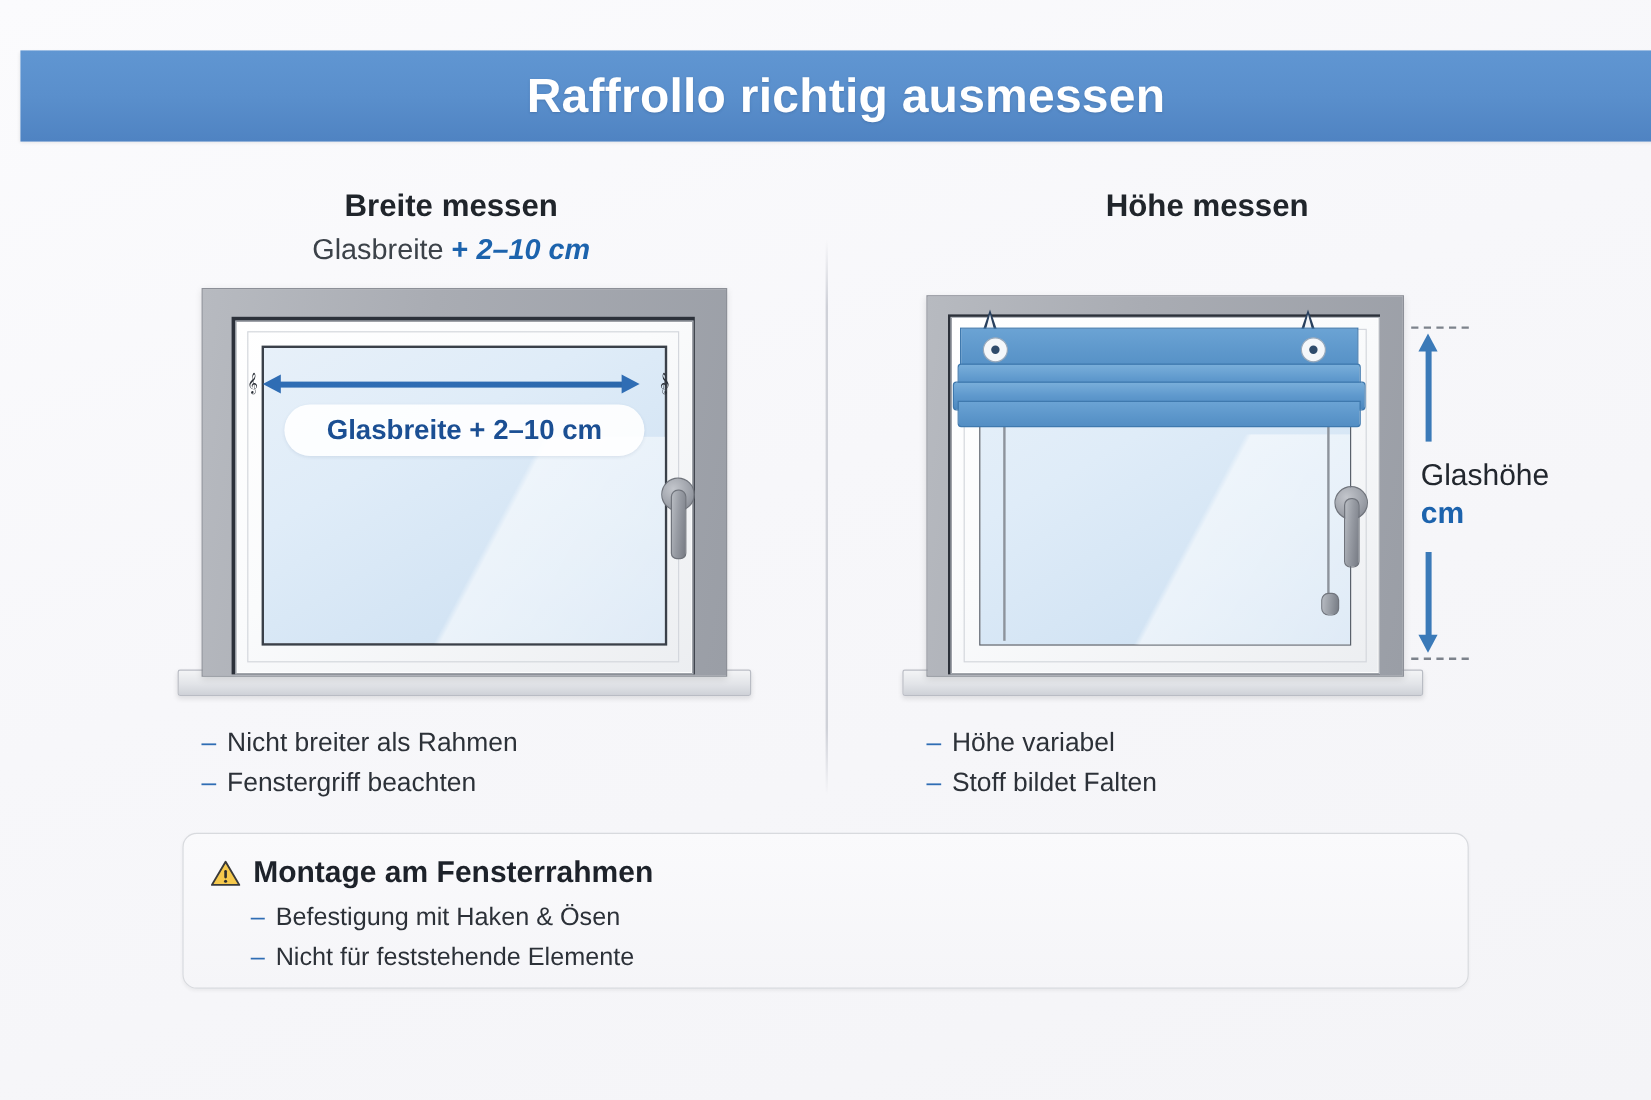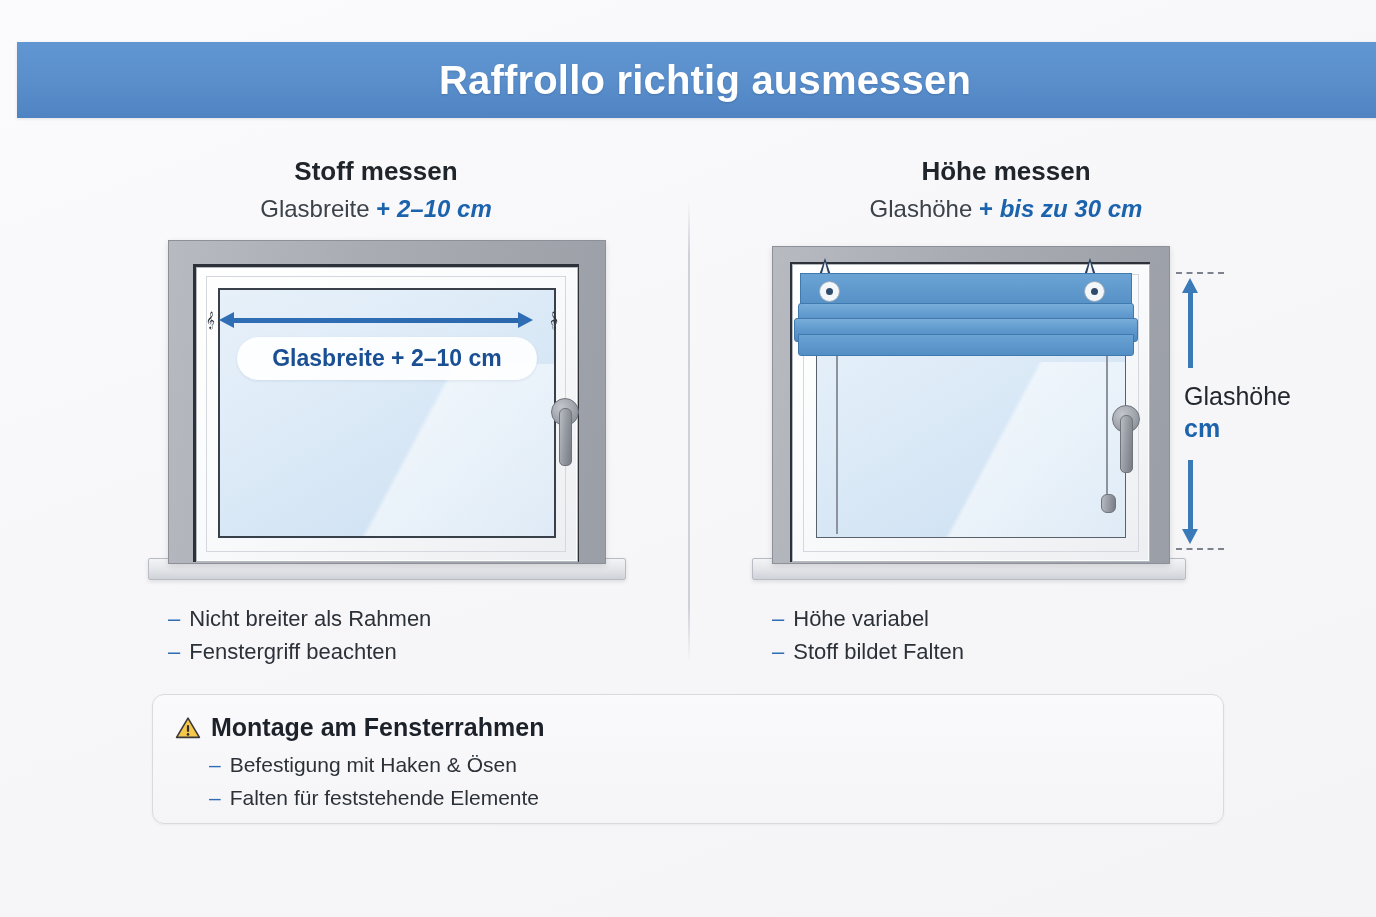--- a/index.html
+++ b/index.html
@@ -363,27 +363,26 @@
 </head>
 <body>
 
 <div id="page">
 
   <div id="banner">
     <div id="banner-title">Raffrollo richtig ausmessen</div>
   </div>
 
   <div id="head-left" class="col-head">
-    <div class="h1">Stoff messen</div>
+    <div class="h1">Breite messen</div>
     <div class="h2"><span>Glasbreite</span> <span class="plus">+</span> <span class="accent">2–10 cm</span></div>
   </div>
 
   <div id="head-right" class="col-head">
     <div class="h1">Höhe messen</div>
-    <div class="h2"><span>Glashöhe</span> <span class="plus">+</span> <span class="accent">bis zu 30 cm</span></div>
   </div>
 
   <div id="divider"></div>
 
   <div class="window-wrap">
 
     <div class="sill" style="left:148px; top:558px; width:476px; height:20px;"></div>
 
     <div class="outer-frame" style="left:168px; top:240px; width:436px; height:322px;"></div>
 
@@ -493,18 +492,18 @@
       <svg width="26" height="24" viewBox="0 0 26 24">
         <path d="M13 2.2 L24.4 21.4 L1.6 21.4 Z" fill="#f5c84c" stroke="#3a3a3a" stroke-width="1.6" stroke-linejoin="round"></path>
         <rect x="11.9" y="9" width="2.2" height="7" rx="1.1" fill="#2e2e2e"></rect>
         <circle cx="13" cy="18.4" r="1.3" fill="#2e2e2e"></circle>
       </svg>
       <div id="note-title">Montage am Fensterrahmen</div>
     </div>
     <div id="note-bullets">
       <ul>
         <li><span class="dash">–</span><span>Befestigung mit Haken &amp; Ösen</span></li>
-        <li><span class="dash">–</span><span>Falten für feststehende Elemente</span></li>
+        <li><span class="dash">–</span><span>Nicht für feststehende Elemente</span></li>
       </ul>
     </div>
   </div>
 
 </div>
 
 </body></html>

